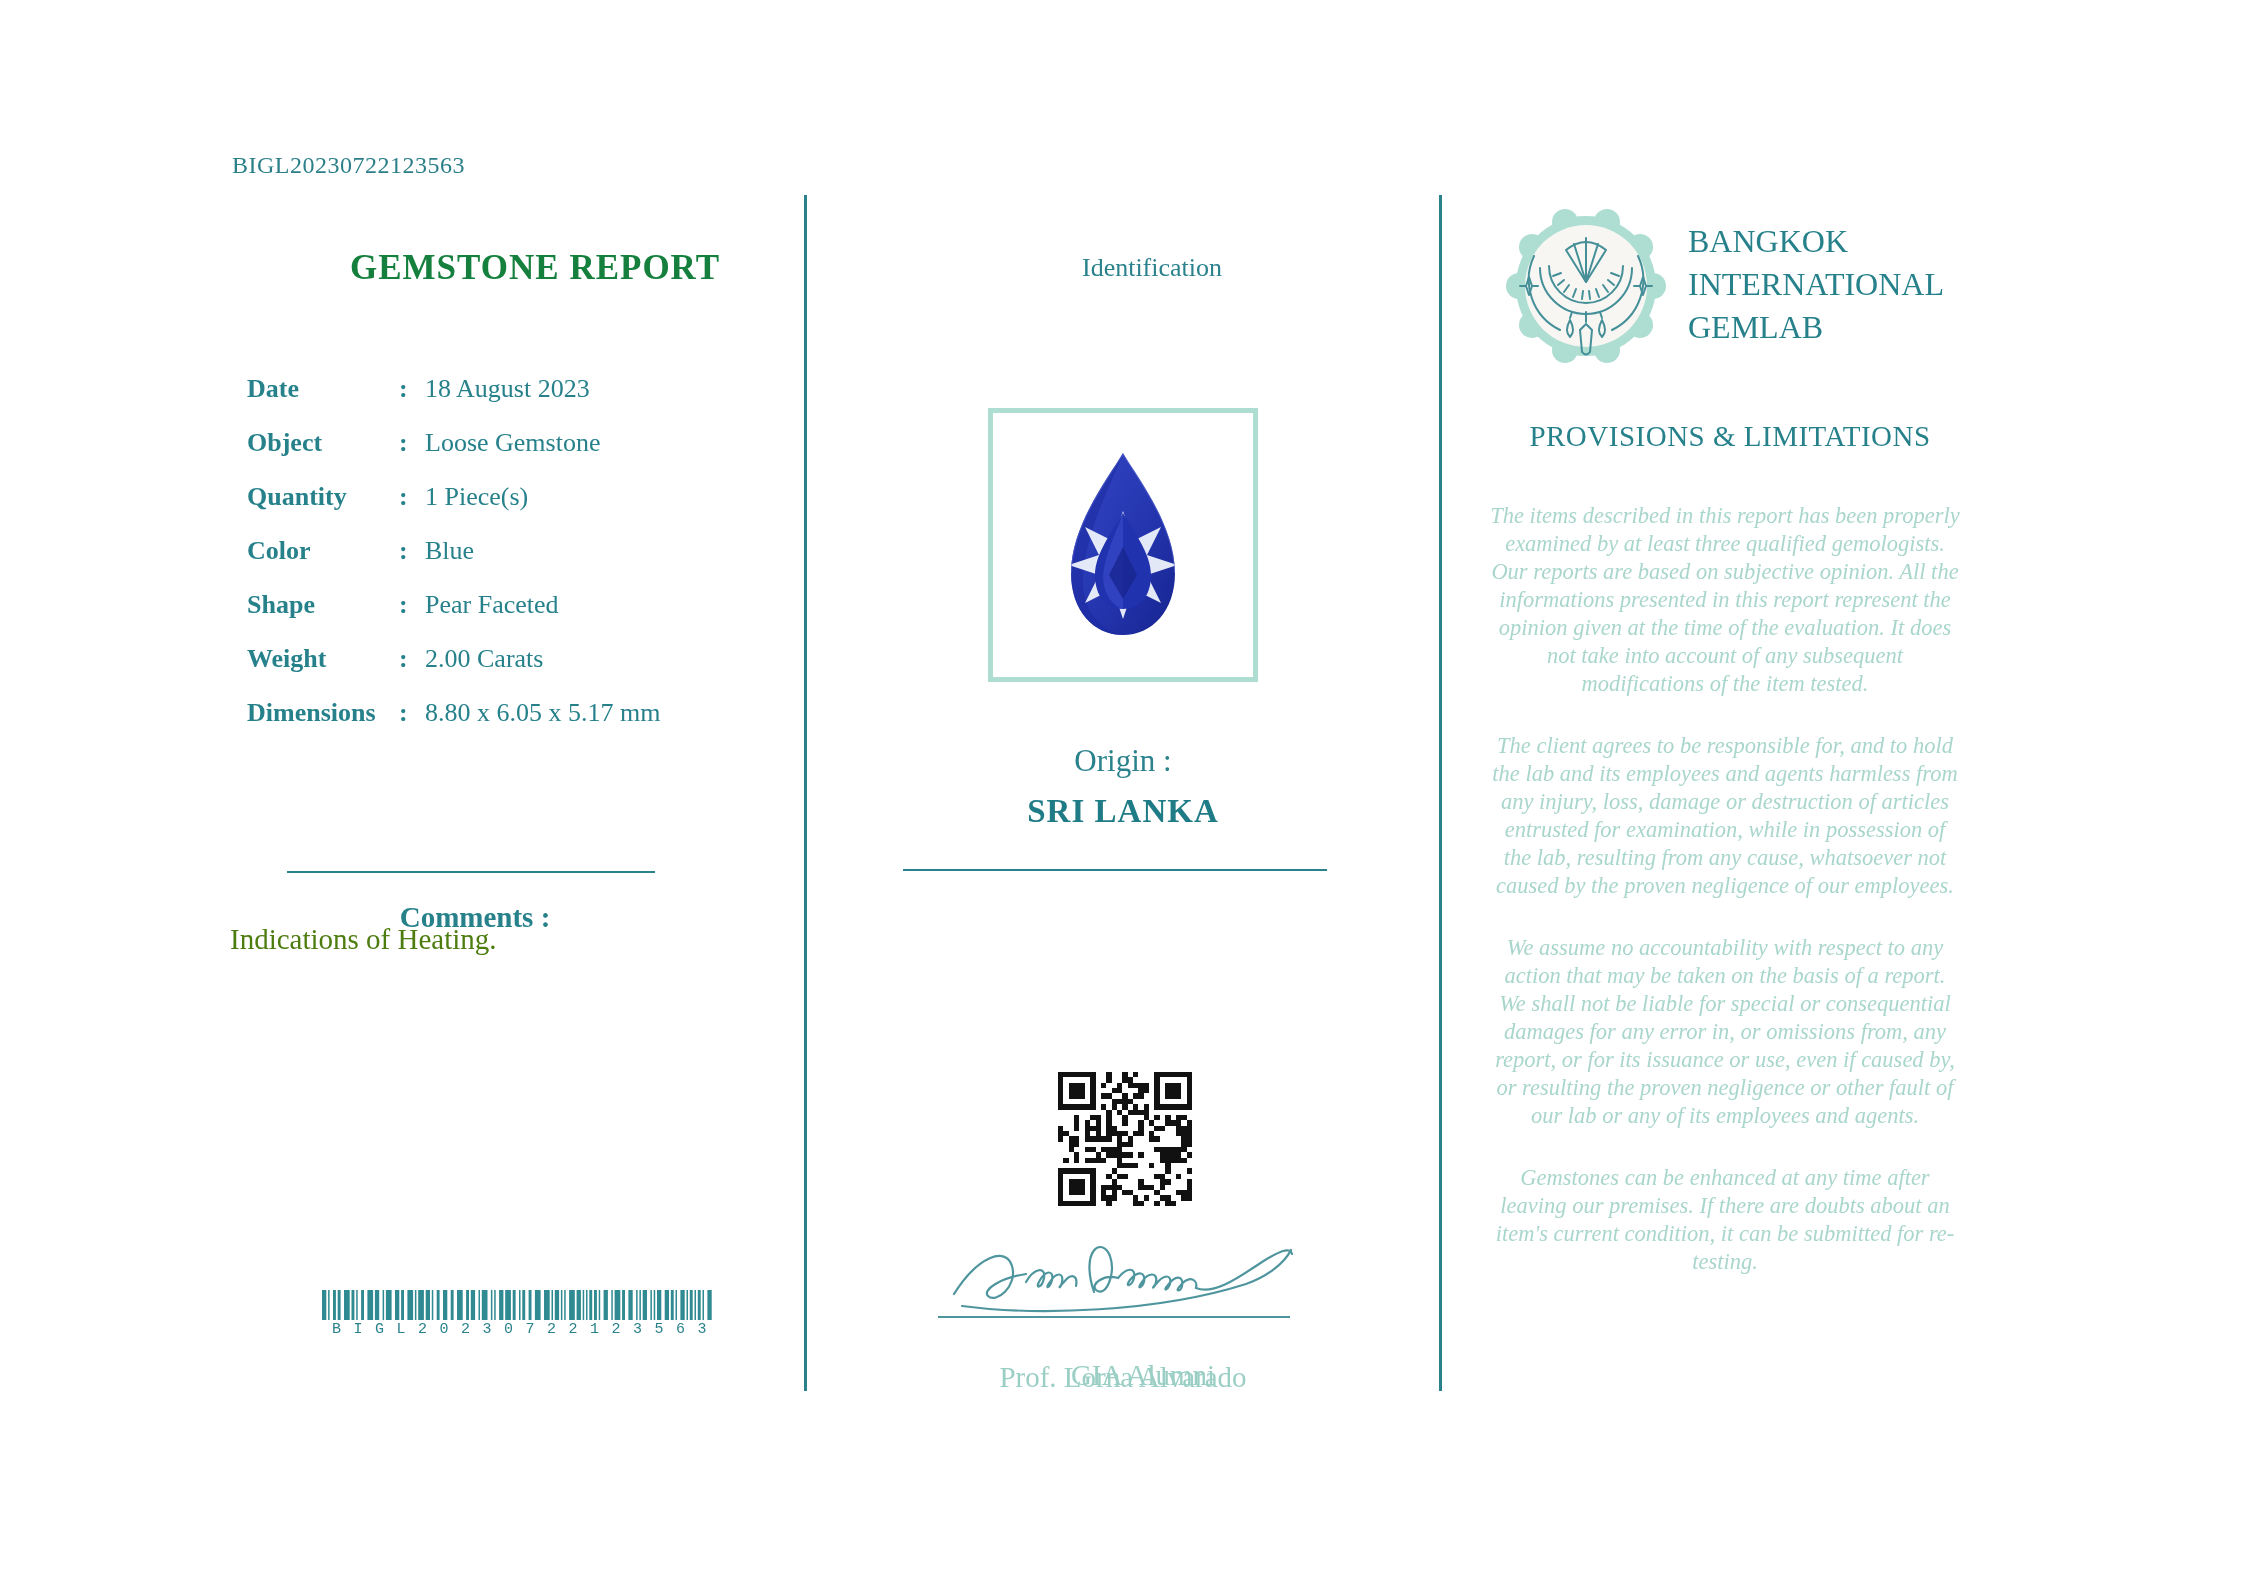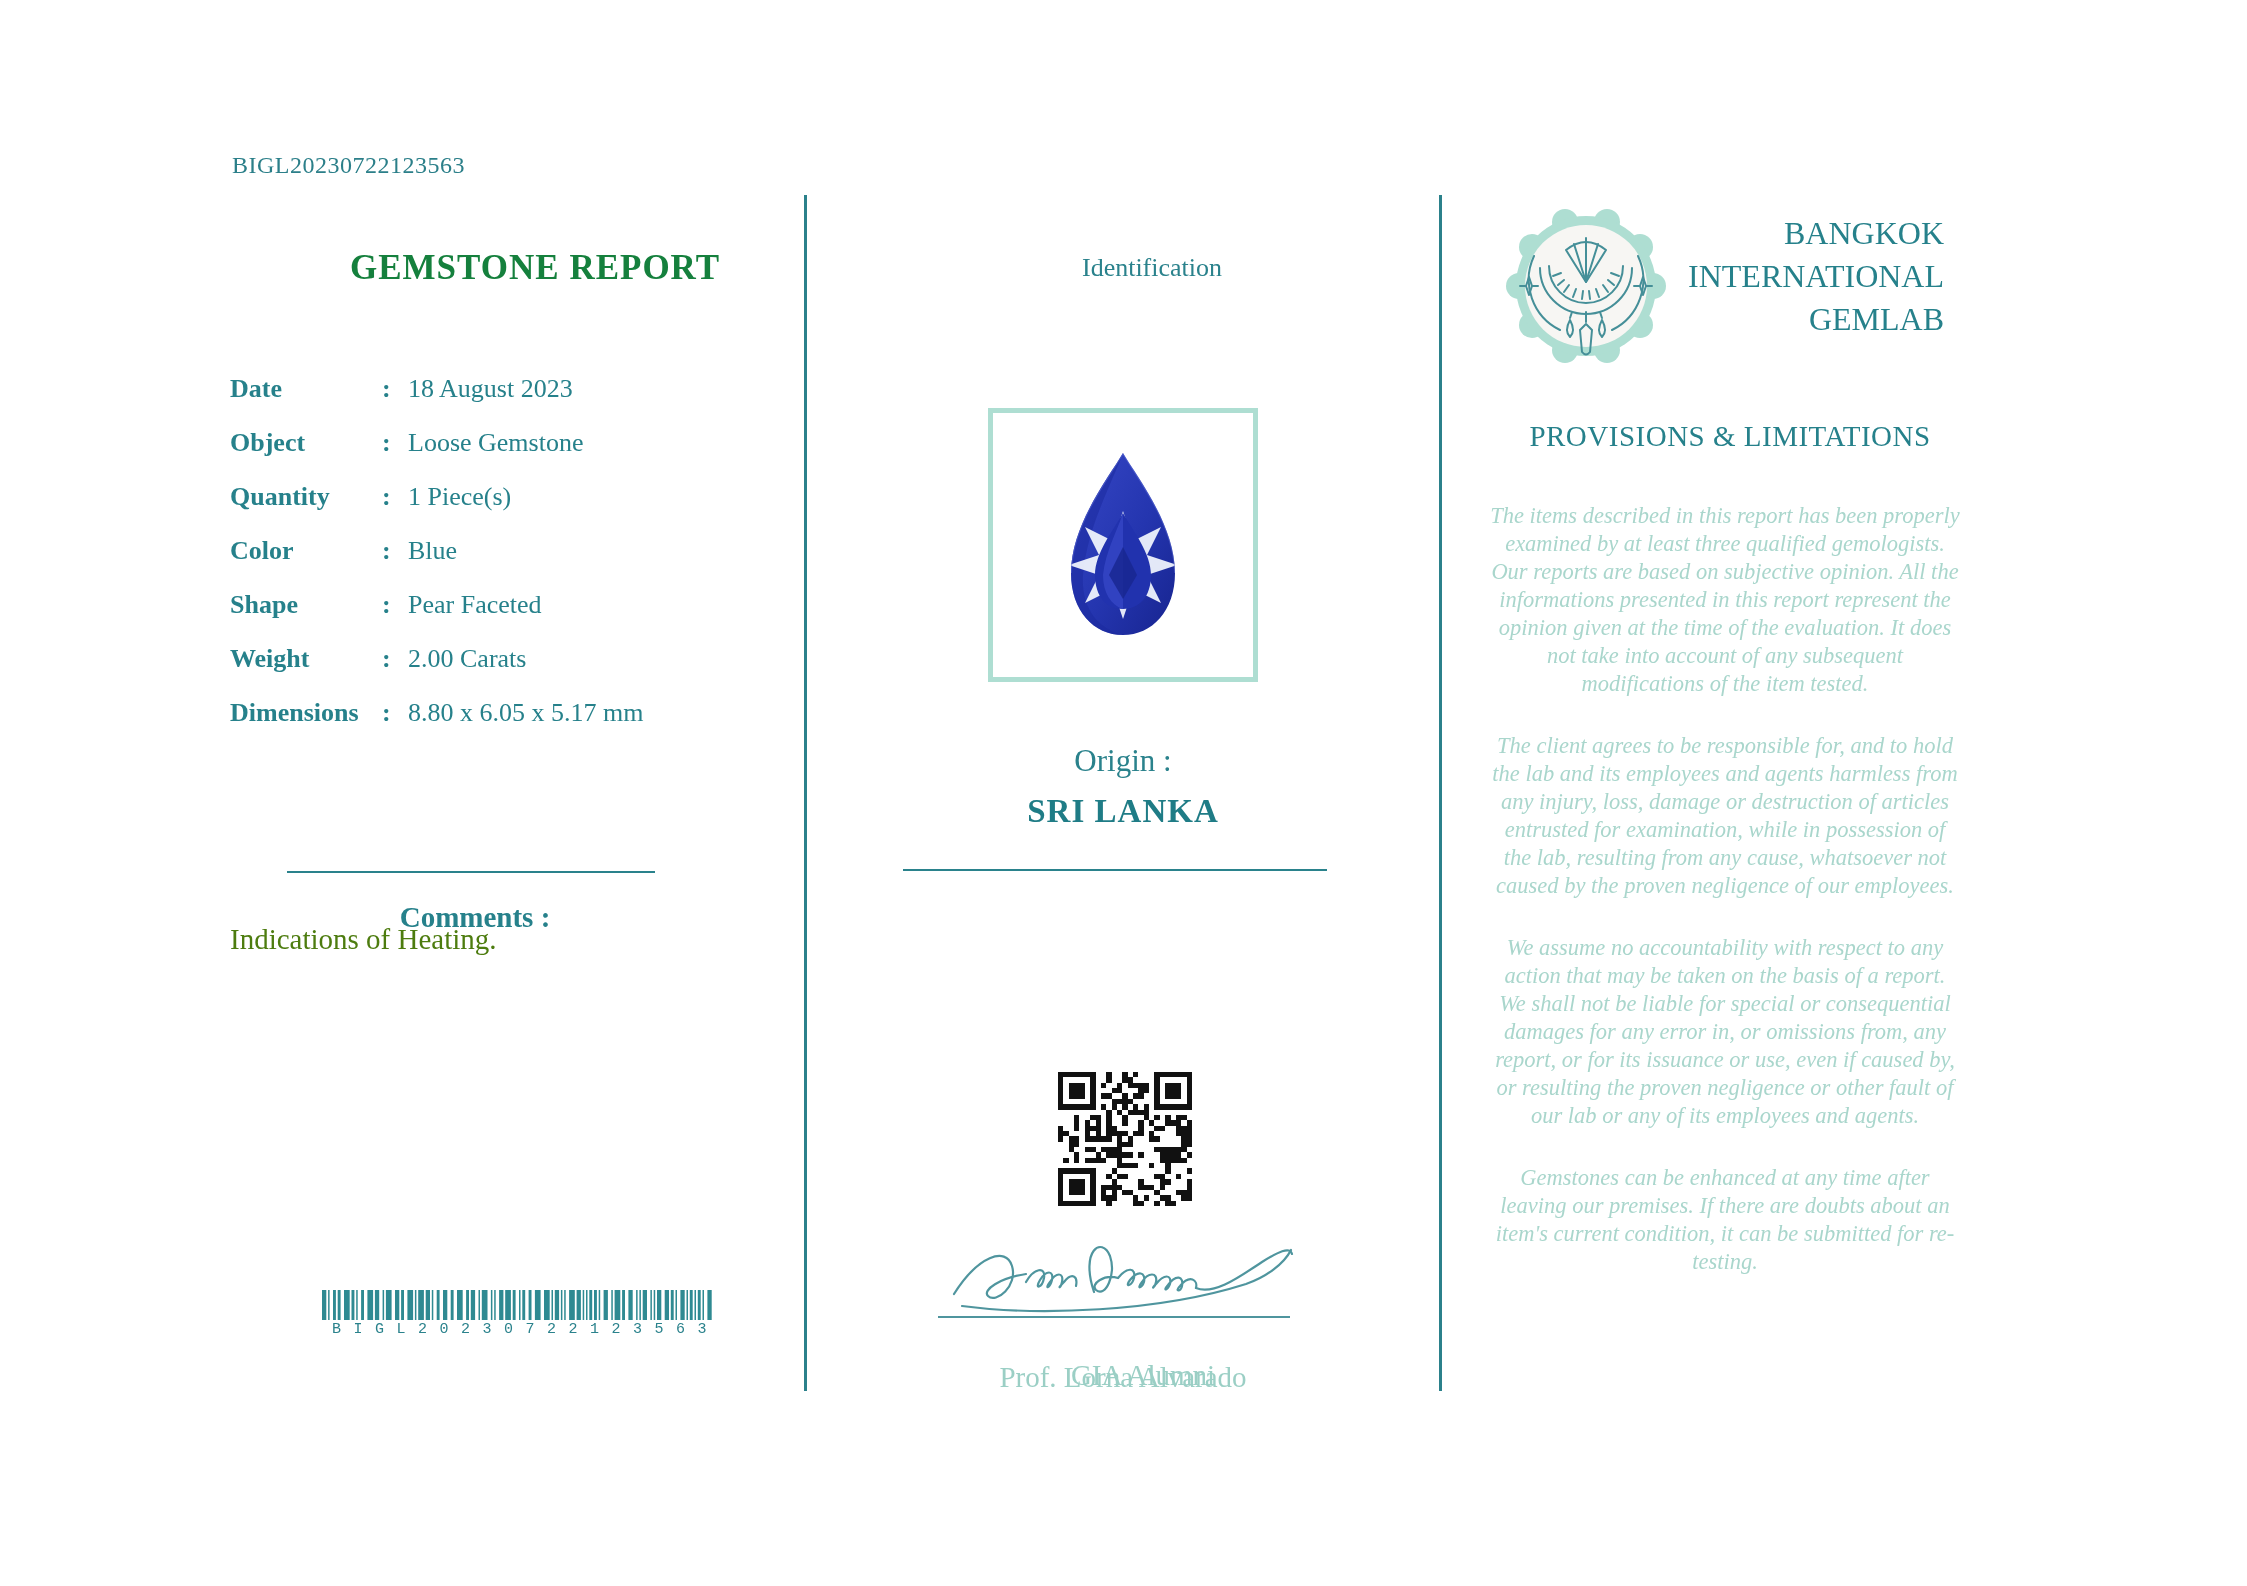--- a/index.html
+++ b/index.html
@@ -19,21 +19,21 @@
   .divider-left { left:804px; }
   .divider-right { left:1439px; }
 
   
   .left-title {
     position:absolute; left:230px; top:248px; width:490px; text-align:right;
     font-size:35px; font-weight:bold; color:#15803d; letter-spacing:1px;
   }
   .fields { position:absolute; left:230px; top:362px; width:490px; }
   .field-row { display:flex; height:54px; align-items:center; font-size:26px; color:#26818b; }
-  .field-label { width:152px; font-weight:bold; }
+  .field-label { width:152px; font-weight:bold;margin-left:17px; }
   .field-sep { width:26px; font-weight:bold; }
   .field-value { flex:1; }
   .left-rule { position:absolute; left:287px; top:871px; width:368px; height:2px; background:#2a828c; }
   .comments-label {
     position:absolute; left:230px; top:901px; width:490px; text-align:center;
     font-size:29px; font-weight:bold; color:#26818b;
   }
   .comments-text {
     position:absolute; left:230px; top:923px; width:490px; text-align:left;
     font-size:29px; color:#4d7c0f;
@@ -58,21 +58,21 @@
   .mid-rule { position:absolute; left:903px; top:869px; width:424px; height:2px; background:#2a828c; }
   .qr-svg { position:absolute; left:1058px; top:1072px; width:134px; height:134px; }
   .signature-svg { position:absolute; left:948px; top:1230px; width:348px; height:86px; }
   .sig-rule { position:absolute; left:938px; top:1316px; width:352px; height:2px; background:#4f959e; }
   .signer-name { position:absolute; left:900px; top:1325px; width:446px; text-align:center; font-size:29px; color:#9bcfc5;margin-top:36px; }
   .signer-title { position:absolute; left:920px; top:1359px; width:446px; text-align:center; font-size:29px; color:#9bcfc5; }
 
   
   .logo { position:absolute; left:1504px; top:204px; width:164px; height:164px; }
   .lab-name {
-    position:absolute; left:1688px; top:212px; width:256px; text-align:right;
+    position:absolute; left:1688px; top:220px; width:256px; text-align:left;
     font-size:32px; line-height:43px; color:#26818b;
   }
   .prov-title {
     position:absolute; left:1475px; top:420px; width:510px; text-align:center;
     font-size:29px; color:#26818b; letter-spacing:0.5px;
   }
   .paras {
     position:absolute; left:1490px; top:502px; width:470px; text-align:center;
     font-style:italic; font-size:22.5px; line-height:28px; color:#a9d6cc;
   }

